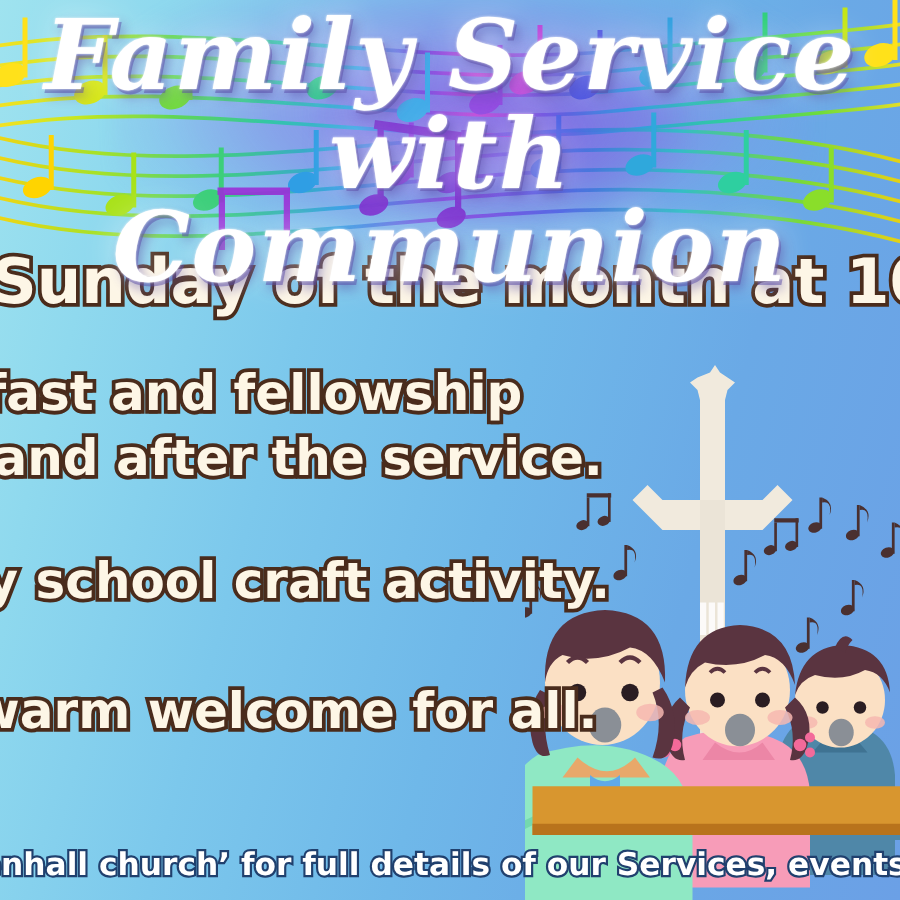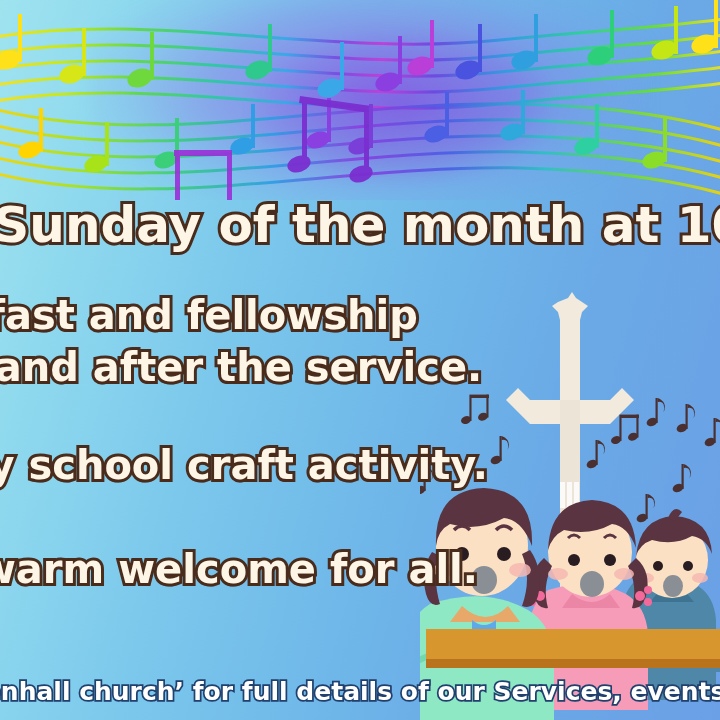--- a/index.html
+++ b/index.html
@@ -243,20 +243,24 @@
         <ellipse cx="361" cy="174" rx="12" ry="8" transform="rotate(-20 361 174)"></ellipse>
       </g>
       <g fill="#9b2fd8" opacity="0.9">
         <rect x="174" y="150" width="58" height="6"></rect>
         <rect x="175" y="152" width="5" height="52"></rect>
         <rect x="227" y="152" width="5" height="52"></rect>
       </g>
     </svg>
   </div>
 
+  <div class="title-wrap">
+    <div class="title-line title-1">Family Service</div>
+    <div class="title-line title-2">with Communion</div>
+  </div>
 
   <svg class="scene" width="300" height="430" viewBox="0 0 300 430">
 
     <g fill="#f1eadd">
       <path d="M148 8 L152 2 L156 8 L162 12 L168 16 L162 22 L160 30 L160 110 L190 110
                L196 104 L202 98 L208 104 L214 110 L208 116 L202 122 L196 128 L190 134 L160 134
                L160 300 L140 300 L140 134 L110 134 L104 128 L98 122 L92 116 L86 110
                L92 104 L98 98 L104 104 L110 110 L140 110 L140 30 L138 22 L132 16 L138 12 Z"></path>
       <rect x="140" y="110" width="20" height="190" fill="#e6dfd2" opacity="0.55"></rect>
     </g>

